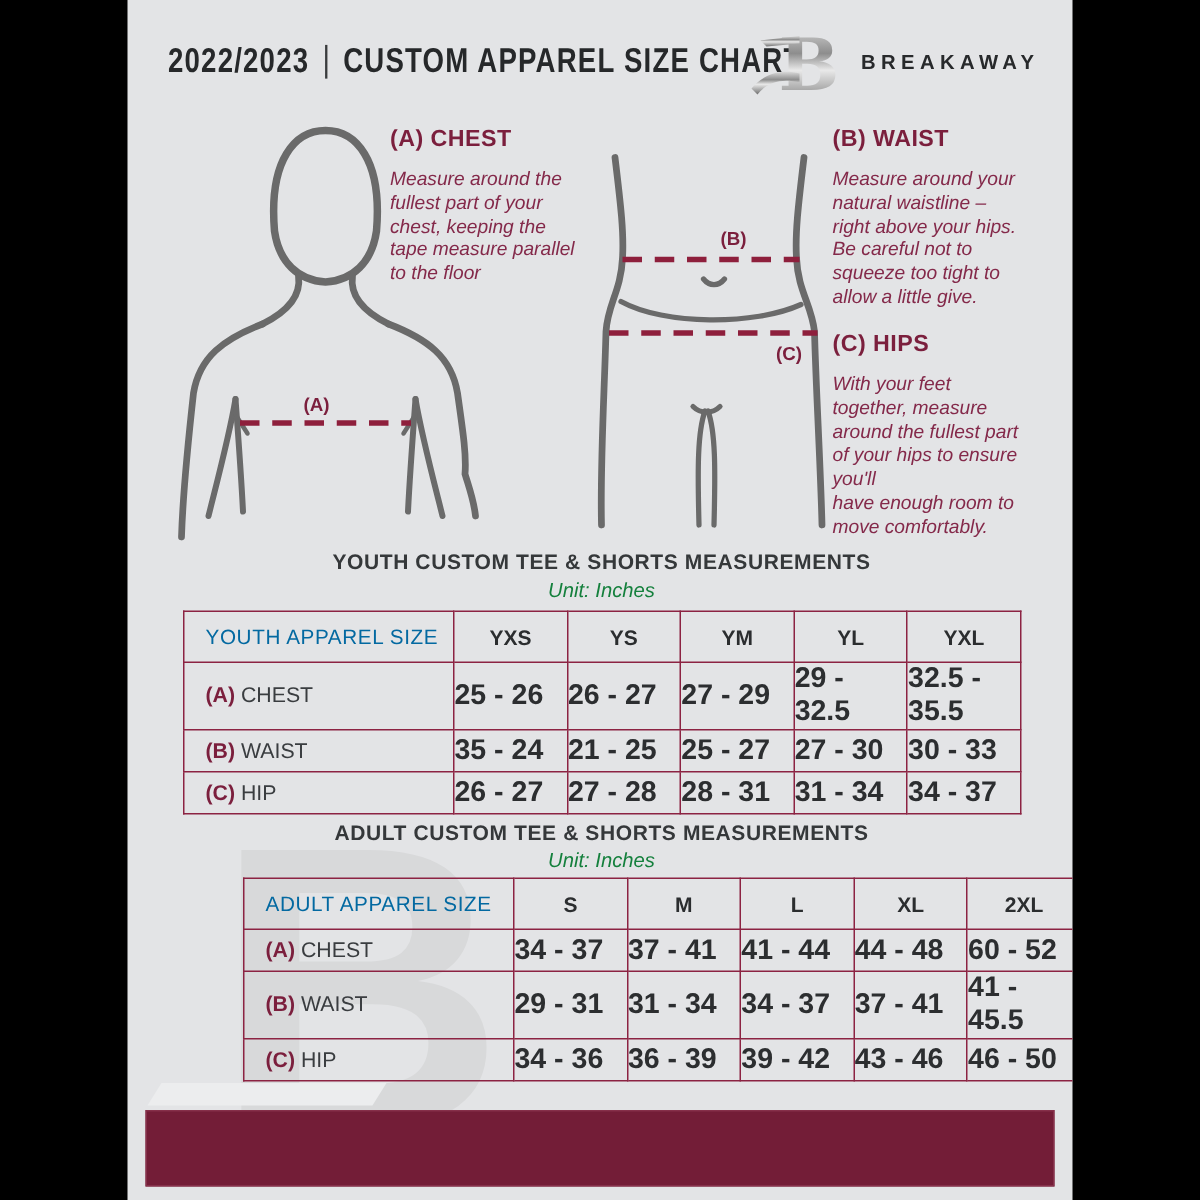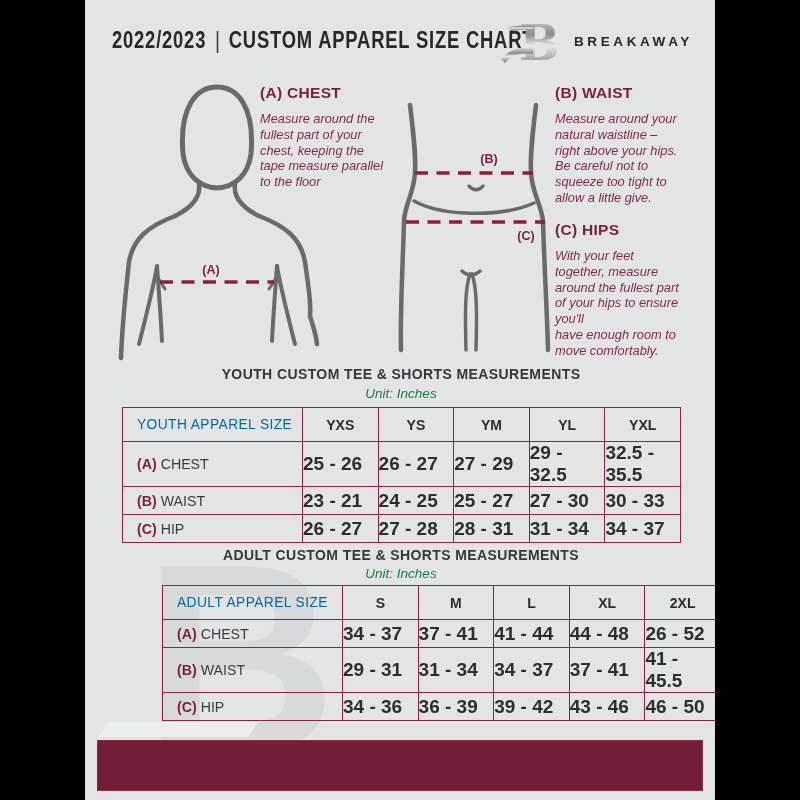--- a/index.html
+++ b/index.html
@@ -175,22 +175,22 @@
       <tr>
         <td class="row-label"><b>(A)</b> <span>CHEST</span></td>
         <td class="val">25 - 26</td>
         <td class="val">26 - 27</td>
         <td class="val">27 - 29</td>
         <td class="val">29 - 32.5</td>
         <td class="val">32.5 - 35.5</td>
       </tr>
       <tr>
         <td class="row-label"><b>(B)</b> <span>WAIST</span></td>
-        <td class="val">23 - 21</td>
-        <td class="val">24 - 25</td>
+        <td class="val">35 - 24</td>
+        <td class="val">21 - 25</td>
         <td class="val">25 - 27</td>
         <td class="val">27 - 30</td>
         <td class="val">30 - 33</td>
       </tr>
       <tr>
         <td class="row-label"><b>(C)</b> <span>HIP</span></td>
         <td class="val">26 - 27</td>
         <td class="val">27 - 28</td>
         <td class="val">28 - 31</td>
         <td class="val">31 - 34</td>
@@ -219,21 +219,21 @@
         <th class="size-head">L</th>
         <th class="size-head">XL</th>
         <th class="size-head">2XL</th>
       </tr>
       <tr>
         <td class="row-label"><b>(A)</b> <span>CHEST</span></td>
         <td class="val">34 - 37</td>
         <td class="val">37 - 41</td>
         <td class="val">41 - 44</td>
         <td class="val">44 - 48</td>
-        <td class="val">26 - 52</td>
+        <td class="val">60 - 52</td>
       </tr>
       <tr>
         <td class="row-label"><b>(B)</b> <span>WAIST</span></td>
         <td class="val">29 - 31</td>
         <td class="val">31 - 34</td>
         <td class="val">34 - 37</td>
         <td class="val">37 - 41</td>
         <td class="val">41 - 45.5</td>
       </tr>
       <tr>

